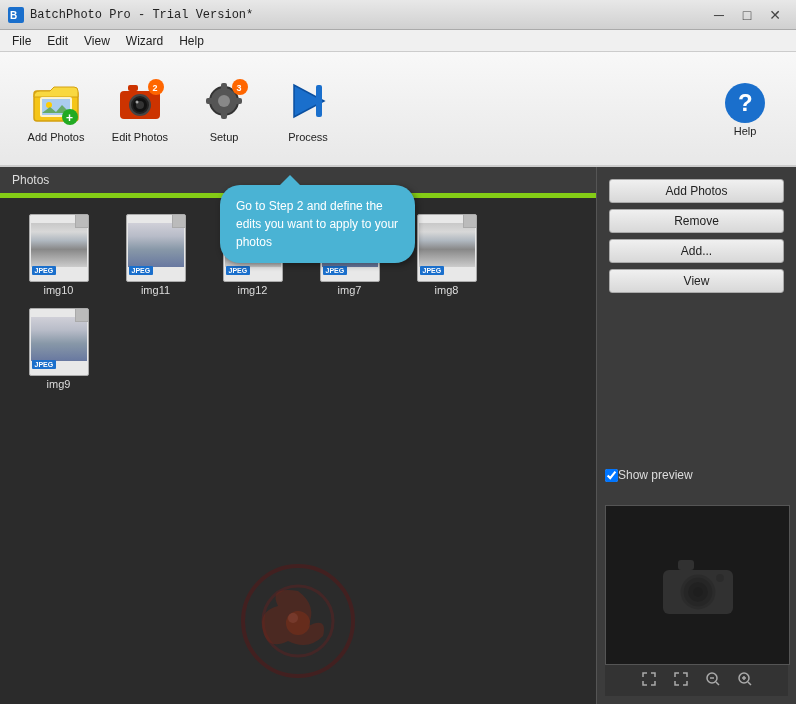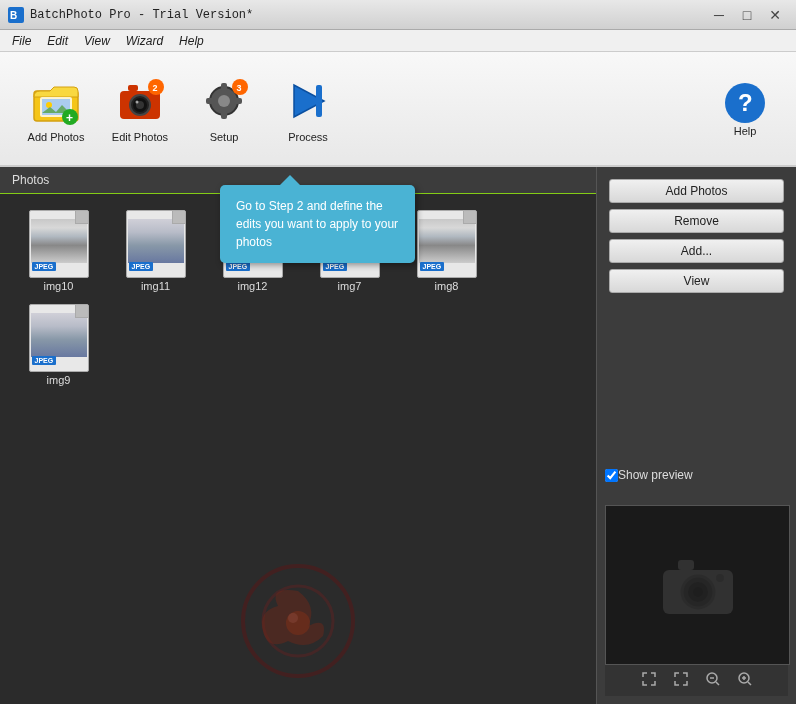--- a/index.html
+++ b/index.html
@@ -31,21 +31,20 @@
       display: flex;
       align-items: center;
       padding: 0 4px;
       border-bottom: 1px solid #ccc;
     }
     .menu-item {
       padding: 2px 8px;
       font-size: 12px;
       cursor: pointer;
       color: #222;
-      font-style: italic;
     }
 
     
     .toolbar {
       background: linear-gradient(to bottom, #f8f8f8, #e8e8e8);
       height: 115px;
       display: flex;
       align-items: center;
       padding: 8px 16px;
       border-bottom: 2px solid #ccc;
@@ -96,21 +95,21 @@
       flex: 1;
       background: #2b2b2b;
       position: relative;
       overflow: hidden;
     }
     .photos-label {
       color: #ddd;
       font-size: 12px;
       padding: 6px 12px;
       background: #3c3c3c;
-      border-bottom: 1px solid #84cc16;
+      border-bottom: 5px solid #84cc16;
     }
     .photos-grid {
       display: flex;
       flex-wrap: wrap;
       padding: 16px;
       gap: 12px;
       align-content: flex-start;
     }
     .photo-item {
       display: flex;
@@ -246,21 +245,21 @@
     
     .tooltip-bubble {
       position: absolute;
       top: 18px;
       left: 220px;
       background: #4ab3d4;
       color: white;
       font-size: 12px;
       font-weight: 500;
       padding: 12px 16px;
-      border-radius: 5px;
+      border-radius: 20px;
       width: 195px;
       line-height: 1.5;
       box-shadow: 2px 2px 6px rgba(0,0,0,0.4);
       z-index: 10;
     }
     .tooltip-bubble::before {
       content: '';
       position: absolute;
       top: -10px;
       left: 60px;

